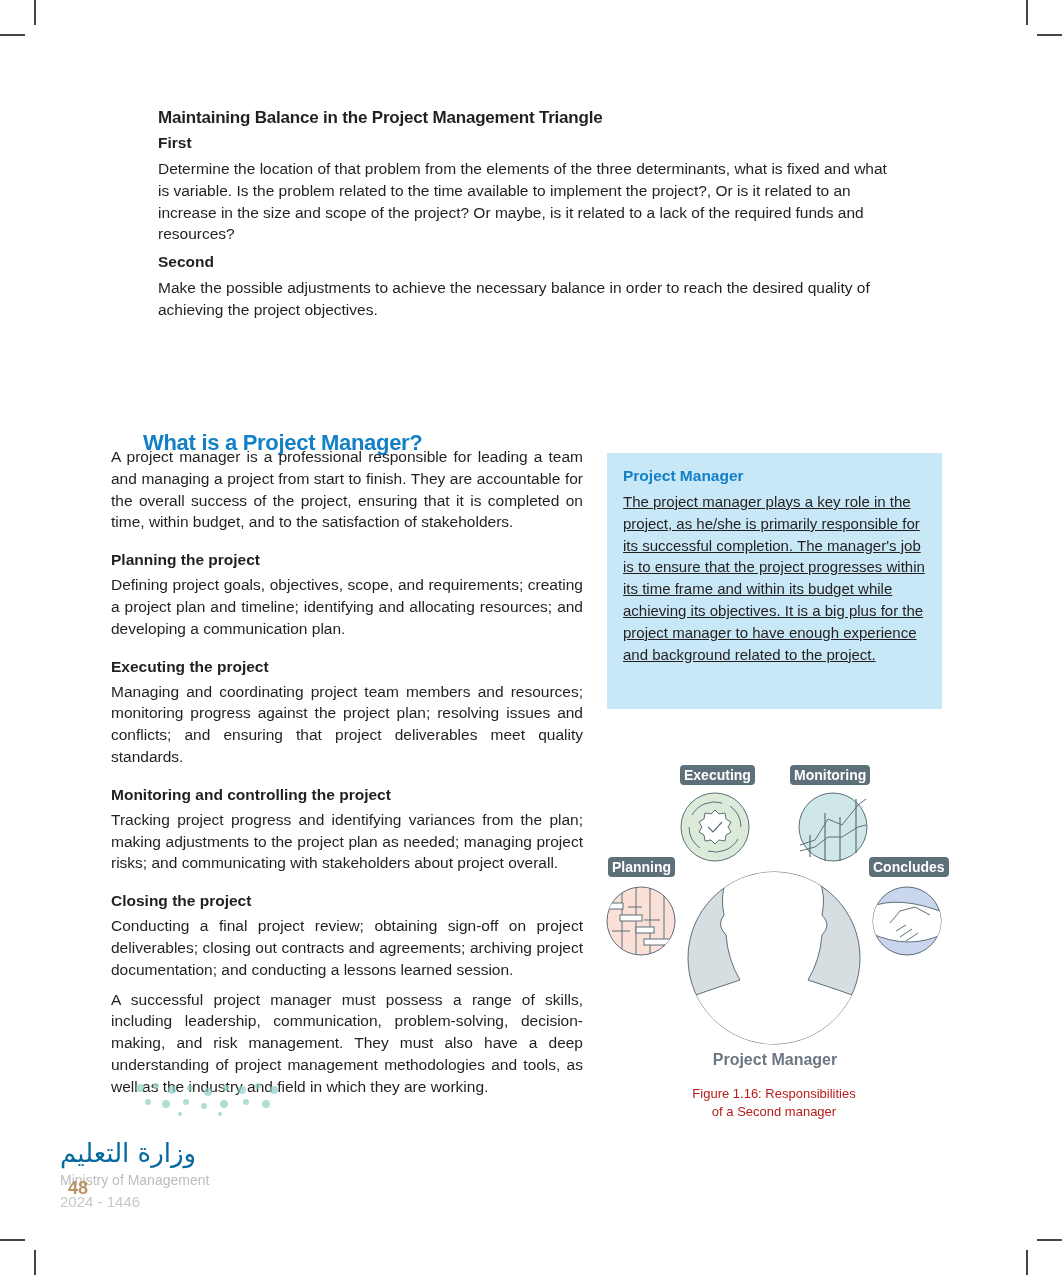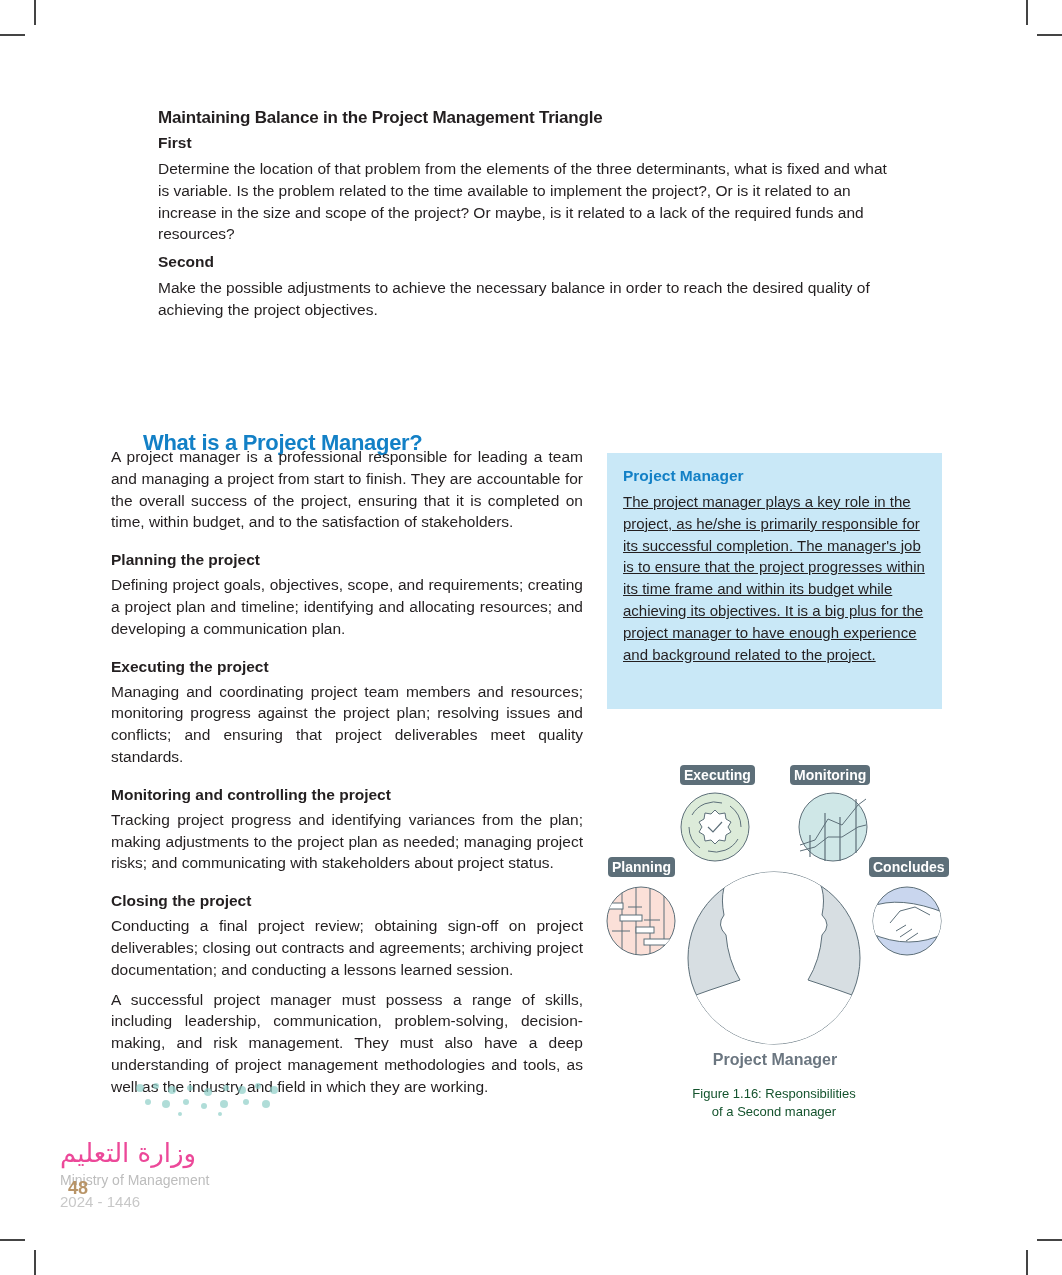--- a/index.html
+++ b/index.html
@@ -22,23 +22,23 @@
              background: #c9e8f7; box-sizing: border-box; padding: 14px 16px 0 16px; }
   .callout-title { color: #1380c6; font-weight: bold; font-size: 15.5px; margin: 0 0 6px 0; }
   .callout-body { font-size: 15px; line-height: 21.8px; margin: 0; text-decoration: underline; }
 
   .figure { position: absolute; left: 600px; top: 755px; width: 350px; height: 380px; }
   .tag { position: absolute; background: #5d6f79; color: #fff; font-weight: bold; font-size: 14px;
          border-radius: 4px; padding: 1px 4px; line-height: 18px; }
   .pm-label { position: absolute; left: 0; width: 350px; text-align: center; top: 296px;
               font-size: 16px; font-weight: bold; color: #6b7680; }
   .fig-caption { position: absolute; left: 60px; width: 228px; text-align: center; top: 330px;
-                 font-size: 13px; color: #14532d; line-height: 18px; }
+                 font-size: 13px; color: #b91c1c; line-height: 18px; }
 
-  .logo-ar { position: absolute; left: 60px; top: 1138px; font-size: 26px; color: #ec4899;
+  .logo-ar { position: absolute; left: 60px; top: 1138px; font-size: 26px; color: #0369a1;
              font-family: "DejaVu Sans", sans-serif; }
   .logo-en { position: absolute; left: 60px; top: 1172px; font-size: 14px; color: #bdbdbd; }
   .page-num { position: absolute; left: 68px; top: 1178px; font-size: 18px; font-weight: bold; color: #b89467; }
   .year { position: absolute; left: 60px; top: 1193px; font-size: 15px; color: #c8c8c8; }
   .dots { position: absolute; left: 130px; top: 1080px; }
 </style>
 </head>
 <body>
 
 <div class="crop" style="left:34px;top:0;width:2px;height:25px;"></div>
@@ -60,21 +60,21 @@
 
 <h2 class="main-title">What is a Project Manager?</h2>
 
 <div class="left-col">
   <p class="p">A project manager is a professional responsible for leading a team and managing a project from start to finish. They are accountable for the overall success of the project, ensuring that it is completed on time, within budget, and to the satisfaction of stakeholders.</p>
   <div class="subh">Planning the project</div>
   <p class="p">Defining project goals, objectives, scope, and requirements; creating a project plan and timeline; identifying and allocating resources; and developing a communication plan.</p>
   <div class="subh">Executing the project</div>
   <p class="p">Managing and coordinating project team members and resources; monitoring progress against the project plan; resolving issues and conflicts; and ensuring that project deliverables meet quality standards.</p>
   <div class="subh">Monitoring and controlling the project</div>
-  <p class="p">Tracking project progress and identifying variances from the plan; making adjustments to the project plan as needed; managing project risks; and communicating with stakeholders about project status.</p>
+  <p class="p">Tracking project progress and identifying variances from the plan; making adjustments to the project plan as needed; managing project risks; and communicating with stakeholders about project overall.</p>
   <div class="subh">Closing the project</div>
   <p class="p">Conducting a final project review; obtaining sign-off on project deliverables; closing out contracts and agreements; archiving project documentation; and conducting a lessons learned session.</p>
   <p class="p">A successful project manager must possess a range of skills, including leadership, communication, problem-solving, decision-making, and risk management. They must also have a deep understanding of project management methodologies and tools, as well as the industry and field in which they are working.</p>
 </div>
 
 <aside class="callout">
   <div class="callout-title">Project Manager</div>
   <p class="callout-body">The project manager plays a key role in the project, as he/she is primarily responsible for its successful completion. The manager's job is to ensure that the project progresses within its time frame and within its budget while achieving its objectives. It is a big plus for the project manager to have enough experience and background related to the project.</p>
 </aside>
 

